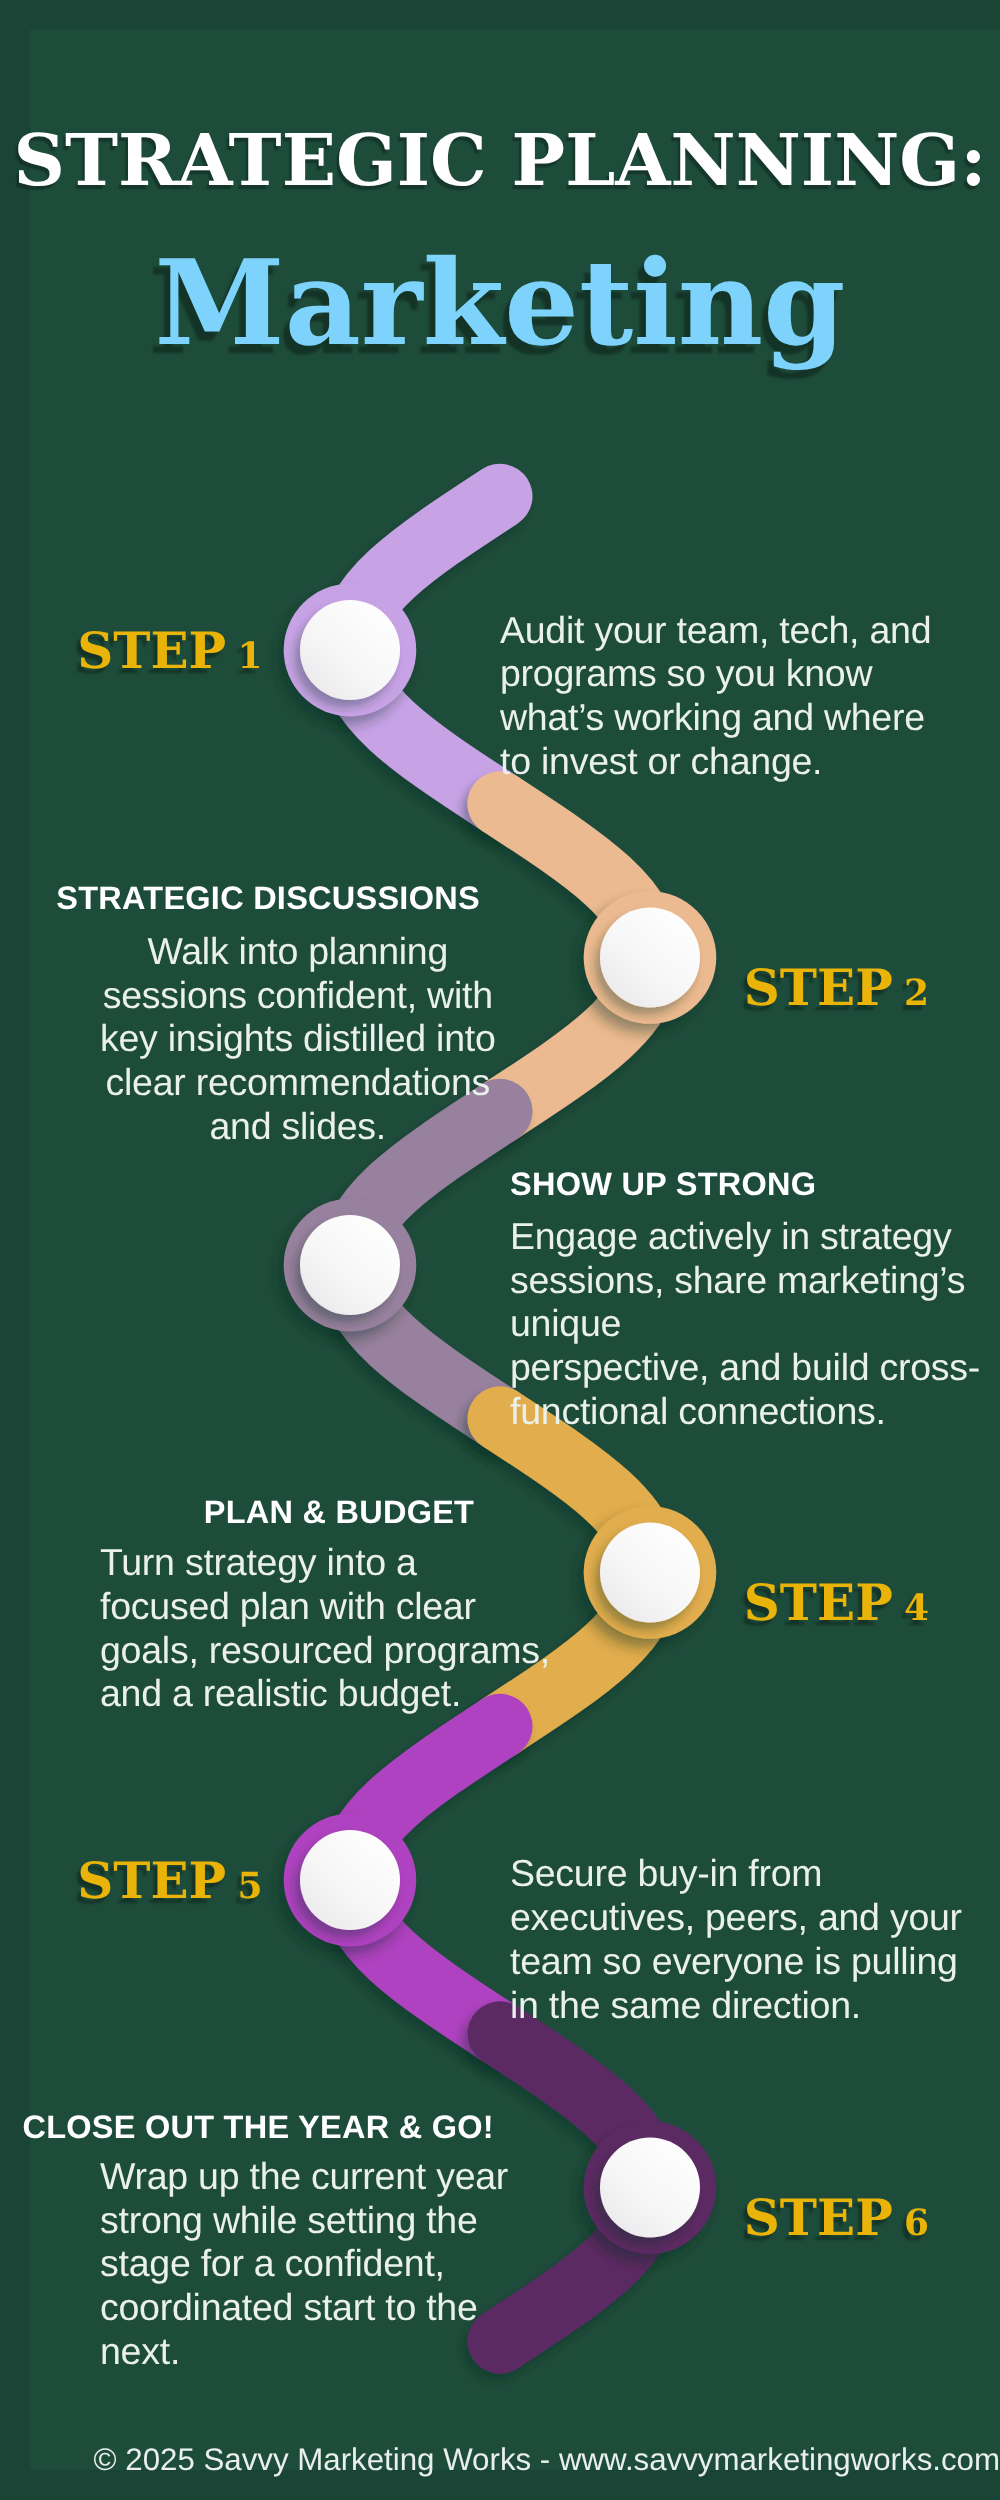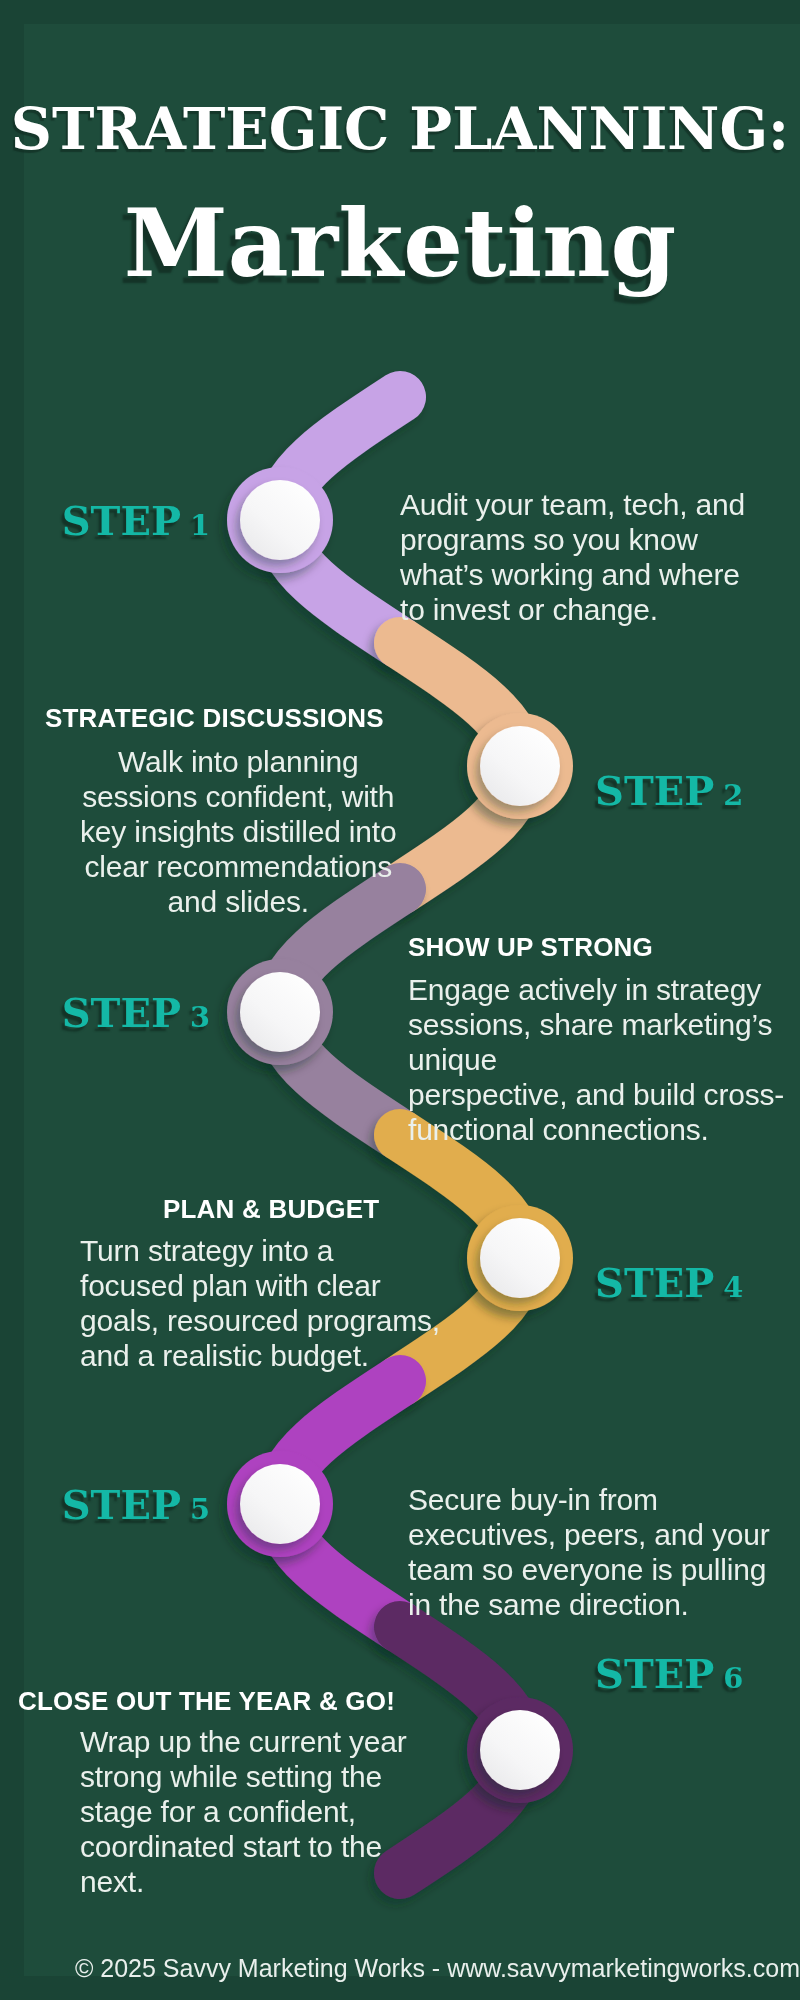--- a/index.html
+++ b/index.html
@@ -14,39 +14,39 @@
 
   .title-top{
     position:absolute; top:95px; left:0; width:800px; text-align:center;
     font-family:"DejaVu Serif","Liberation Serif",serif; font-weight:bold;
     font-size:57px; line-height:1.2; color:#ffffff; letter-spacing:0px;
     text-shadow:-2px 3px 1px rgba(15,42,31,0.6);
   }
   .title-main{
     position:absolute; top:187px; left:0; width:800px; text-align:center;
     font-family:"DejaVu Serif","Liberation Serif",serif; font-weight:bold;
-    font-size:94px; line-height:1.2; color:#ffffff;
+    font-size:94px; line-height:1.2; color:#7dd3fc;
     text-shadow:-5px 7px 2px rgba(15,42,31,0.7);
   }
 
   .step-label{
     position:absolute;
     font-family:"DejaVu Serif","Liberation Serif",serif; font-weight:bold;
-    font-size:40px; line-height:40px; color:#14b8a6; white-space:nowrap;
+    font-size:40px; line-height:40px; color:#eab308; white-space:nowrap;
     text-shadow:-3px 4px 2px rgba(15,42,31,0.7);
   }
   .step-label .num{font-size:0.72em; margin-left:9px;}
   .label-left{left:0; width:210px; text-align:right;}
   .label-right{left:595px; text-align:left;margin-top:24px;}
   .s1.step-label{top:501px;}
   .s2.step-label{top:747px;}
   .s3.step-label{top:993px;}
   .s4.step-label{top:1239px;}
   .s5.step-label{top:1485px;}
-  .s6.step-label{top:1630px;}
+  .s6.step-label{top:1731px;}
 
   .step-heading{
     position:absolute; margin:0; color:#ffffff; font-weight:bold;
     font-size:26px; line-height:32px; white-space:nowrap; letter-spacing:0.2px;
   }
   .step-body{
     position:absolute; margin:0; color:#eaf0ec;
     font-size:30px; line-height:35px; white-space:pre-line; letter-spacing:-0.2px;
   }
   .h1{left:398px; top:446px;}  .b1{left:400px; top:487px;}
@@ -109,23 +109,20 @@
 
   <div class="title-top">STRATEGIC PLANNING:</div>
   <div class="title-main">Marketing</div>
 
   <div class="step-label label-left s1">
     <span>STEP</span><span class="num">1</span>
   </div>
   <div class="step-label label-right s2">
     <span>STEP</span><span class="num">2</span>
   </div>
-  <div class="step-label label-left s3">
-    <span>STEP</span><span class="num">3</span>
-  </div>
   <div class="step-label label-right s4">
     <span>STEP</span><span class="num">4</span>
   </div>
   <div class="step-label label-left s5">
     <span>STEP</span><span class="num">5</span>
   </div>
   <div class="step-label label-right s6">
     <span>STEP</span><span class="num">6</span>
   </div>
 

